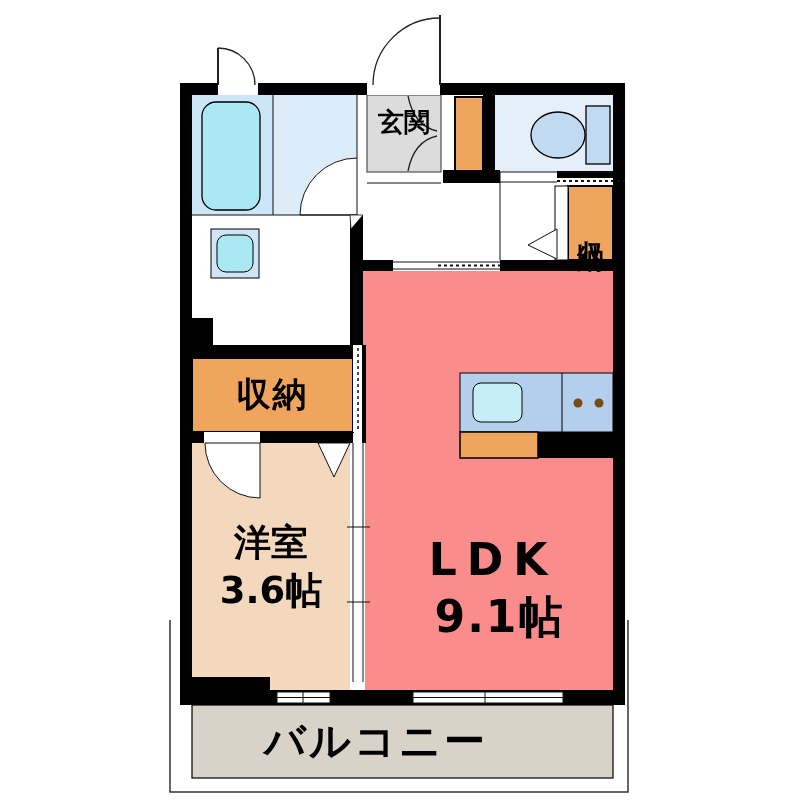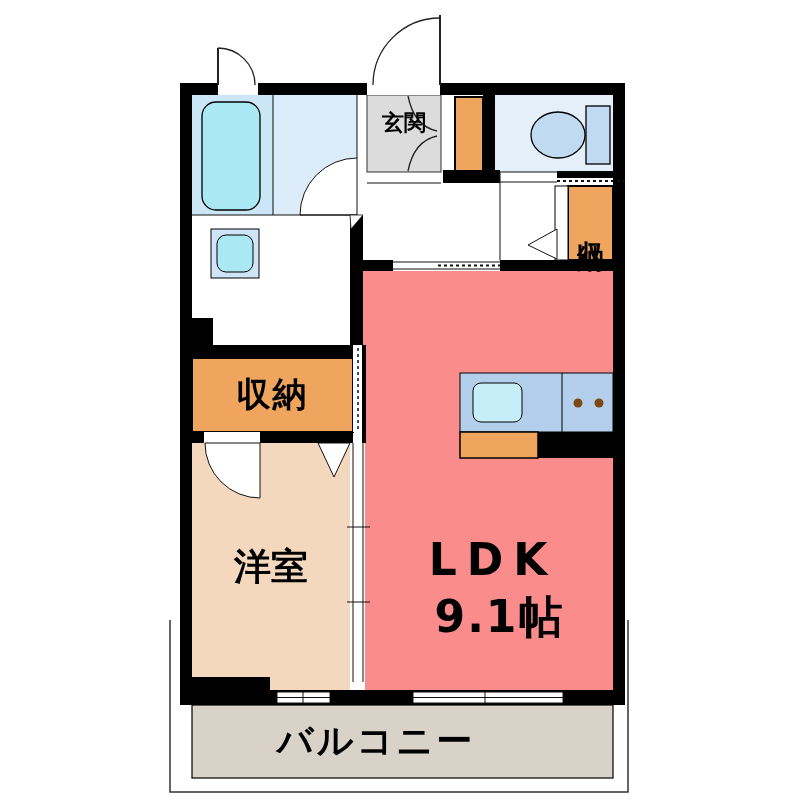--- a/index.html
+++ b/index.html
@@ -2,29 +2,29 @@
 <html><head>
 <meta charset="utf-8">
 <style>
   html,body{margin:0;padding:0;background:#ffffff;}
   .plan{position:relative;width:800px;height:800px;background:#fff;
         font-family:"DejaVu Sans","Liberation Sans",sans-serif;overflow:hidden;}
   .plan svg{position:absolute;left:0;top:0;}
   .lbl{position:absolute;display:flex;align-items:center;justify-content:center;
        color:#000;font-weight:700;text-align:center;pointer-events:none;}
   .lbl.col{flex-direction:column;}
-  .genkan-lbl{left:367px;top:95px;width:74px;height:55px;font-size:22px;}
+  .genkan-lbl{left:367px;top:95px;width:74px;height:55px;font-size:26px;}
   .storage-upper-lbl{left:568px;top:186px;width:45px;height:74px;
        writing-mode:vertical-rl;font-size:27px;letter-spacing:4px;}
   .storage-lower-lbl{left:192px;top:358px;width:161px;height:74px;font-size:34px;letter-spacing:2px;}
   .yoshitsu-lbl{left:192px;top:443px;width:158px;height:247px;font-size:37px;line-height:1.28;}
   .ldk-lbl{left:363px;top:508px;width:250px;height:160px;font-size:44px;line-height:1.3;}
   .ldk-name{letter-spacing:10px;text-indent:10px;}
   .ldk-size{letter-spacing:2px;margin-left:23px;}
-  .balcony-lbl{left:192px;top:705px;width:368px;height:73px;font-size:36px;letter-spacing:3px;}
+  .balcony-lbl{left:192px;top:705px;width:368px;height:73px;font-size:41px;letter-spacing:3px;}
 </style>
 </head>
 <body>
 
 <div class="plan">
 <svg width="800" height="800" viewBox="0 0 800 800">
 
   <rect x="0" y="0" width="800" height="800" fill="#ffffff"></rect>
 
   <polyline points="170,620 170,792 628,792 628,620" fill="none" stroke="#333" stroke-width="1.5"></polyline>
@@ -136,19 +136,20 @@
     <circle cx="599" cy="403" r="4.5" fill="#7a4a12"></circle>
     <rect x="460" y="432" width="78" height="26" fill="#efa55e" stroke="#000" stroke-width="1.5"></rect>
   </g>
 </svg>
 
 <div class="lbl genkan-lbl">玄関</div>
 <div class="lbl storage-upper-lbl">収納</div>
 <div class="lbl storage-lower-lbl">収納</div>
 <div class="lbl col yoshitsu-lbl">
   <div>洋室</div>
+  <div>3.6帖</div>
 </div>
 <div class="lbl col ldk-lbl">
   <div class="ldk-name">LDK</div>
   <div class="ldk-size">9.1帖</div>
 </div>
 <div class="lbl balcony-lbl">バルコニー</div>
 </div>
 
 </body></html>

